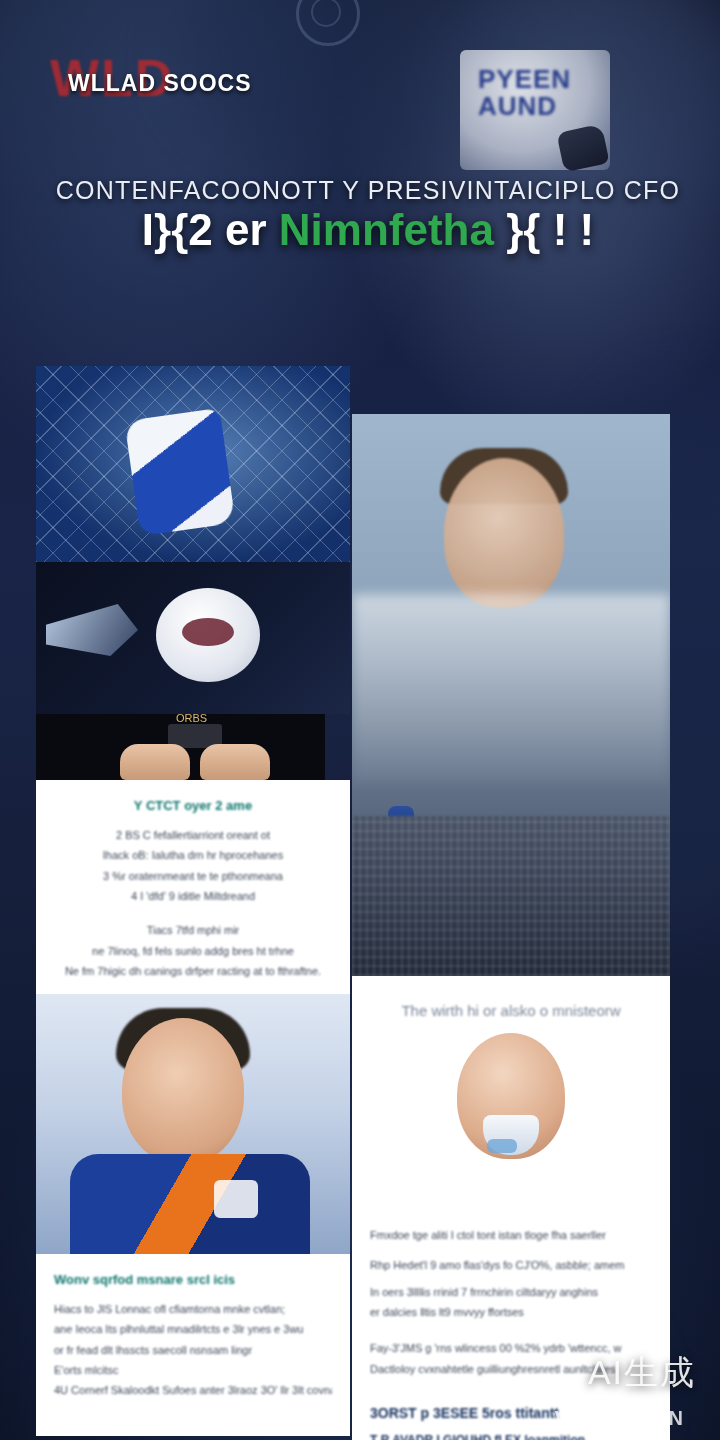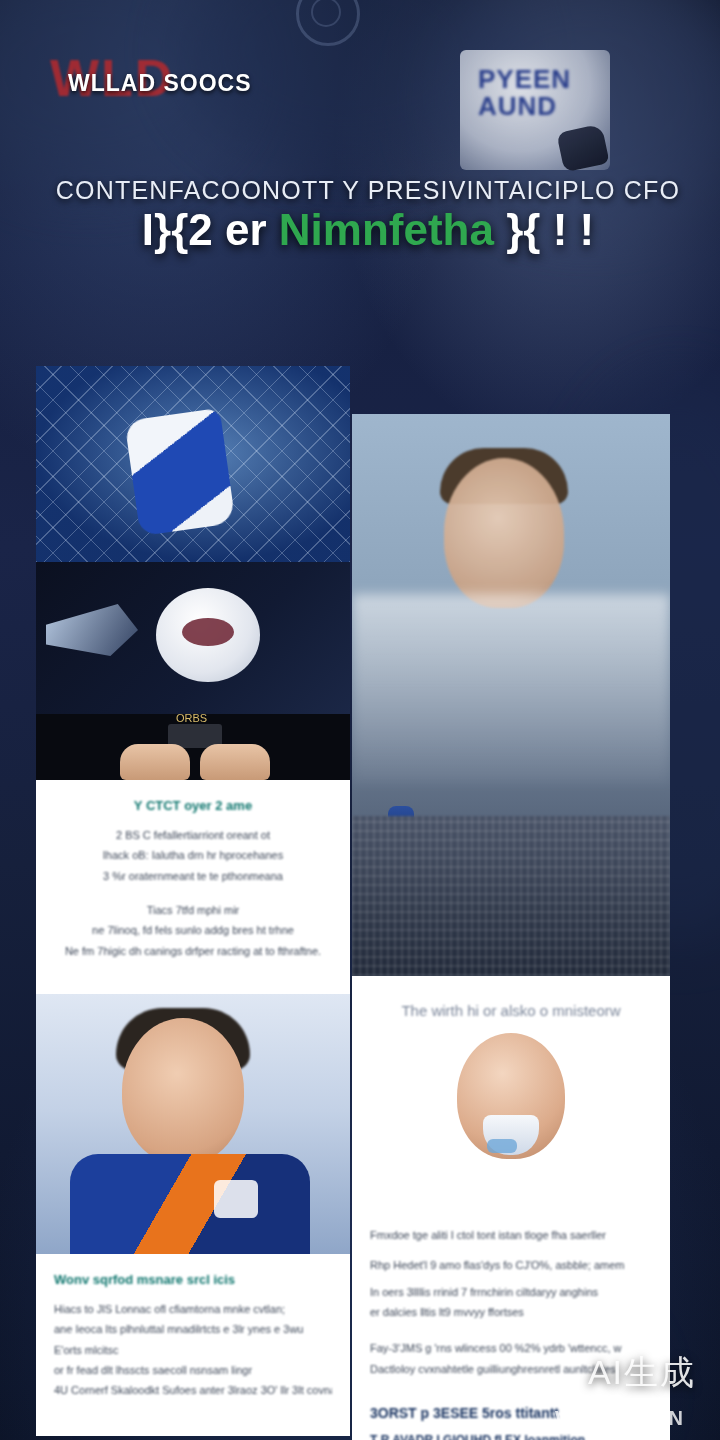--- a/index.html
+++ b/index.html
@@ -192,21 +192,21 @@
     opacity: .85;
   }
   .img-lab .tool {
     position: absolute; left: 10px; top: 42px;
     width: 92px; height: 52px;
     background: linear-gradient(120deg, rgba(200,220,245,.9), rgba(120,150,200,.35));
     clip-path: polygon(0 40%, 78% 0, 100% 50%, 70% 100%, 0 78%);
   }
 
   .img-hands {
-    left: 0; top: 348px; width: 314px; height: 66px;
+    left: 0; top: 348px; width: 289px; height: 66px;
     background: #080a10;
   }
   .img-hands .pkg {
     position: absolute; left: 132px; top: 10px;
     width: 54px; height: 24px;
     background: #2c2f38;
     border-radius: 3px;
   }
   .img-hands .lbl {
     position: absolute; left: 140px; top: -2px;
@@ -437,40 +437,41 @@
       <div class="hand-l"></div>
       <div class="hand-r"></div>
     </div>
 
     <div class="cell text-card-left">
       <div class="card-inner">
         <div class="doc-heading" style="text-align:center">Y CTCT oyer 2 ame</div>
         <div class="doc-line" style="text-align:center">2 BS C fefallertiarriont oreant ot</div>
         <div class="doc-line" style="text-align:center">Ihack oB: Ialutha drn hr hprocehanes</div>
         <div class="doc-line" style="text-align:center">3 %r oraternmeant te te pthonmeana</div>
+        <div class="doc-line" style="text-align:center">4 I 'dfd' 9 iditle Miltdreand</div>
         <div class="doc-line" style="text-align:center;margin-top:14px">Tiacs 7tfd mphi mir</div>
         <div class="doc-line" style="text-align:center">ne 7linoq, fd fels sunlo addg bres ht trhne</div>
         <div class="doc-line" style="text-align:center">Ne fm 7higic dh canings drfper racting  at to fthraftne.</div>
       </div>
     </div>
 
     <div class="cell img-portrait">
       <div class="hair"></div>
       <div class="head"></div>
       <div class="jersey"></div>
       <div class="badge-sm"></div>
     </div>
 
     <div class="cell text-card-bottom-left">
       <div class="card-inner">
         <div class="doc-heading">Wonv sqrfod msnare srcl icis</div>
         <div class="doc-line">Hiacs to JlS Lonnac ofl cfiamtorna mnke cvtlan;</div>
         <div class="doc-line">ane Ieoca Its plhnluttal mnadilrtcts e 3lr ynes e 3wu</div>
+        <div class="doc-line">or fr fead  dlt lhsscts saecoll nsnsam lingr</div>
         <div class="doc-line">E'orts mlcitsc</div>
-        <div class="doc-line">or fr fead  dlt lhsscts saecoll nsnsam lingr</div>
         <div class="doc-line">4U  Cornerf Skaloodkt Sufoes anter 3lraoz 3O' llr 3lt covnarniin</div>
       </div>
     </div>
 
     <div class="cell img-stadium">
       <div class="hair2"></div>
       <div class="face"></div>
       <div class="mist"></div>
       <div class="tiny-player"></div>
       <div class="crowd"></div>

